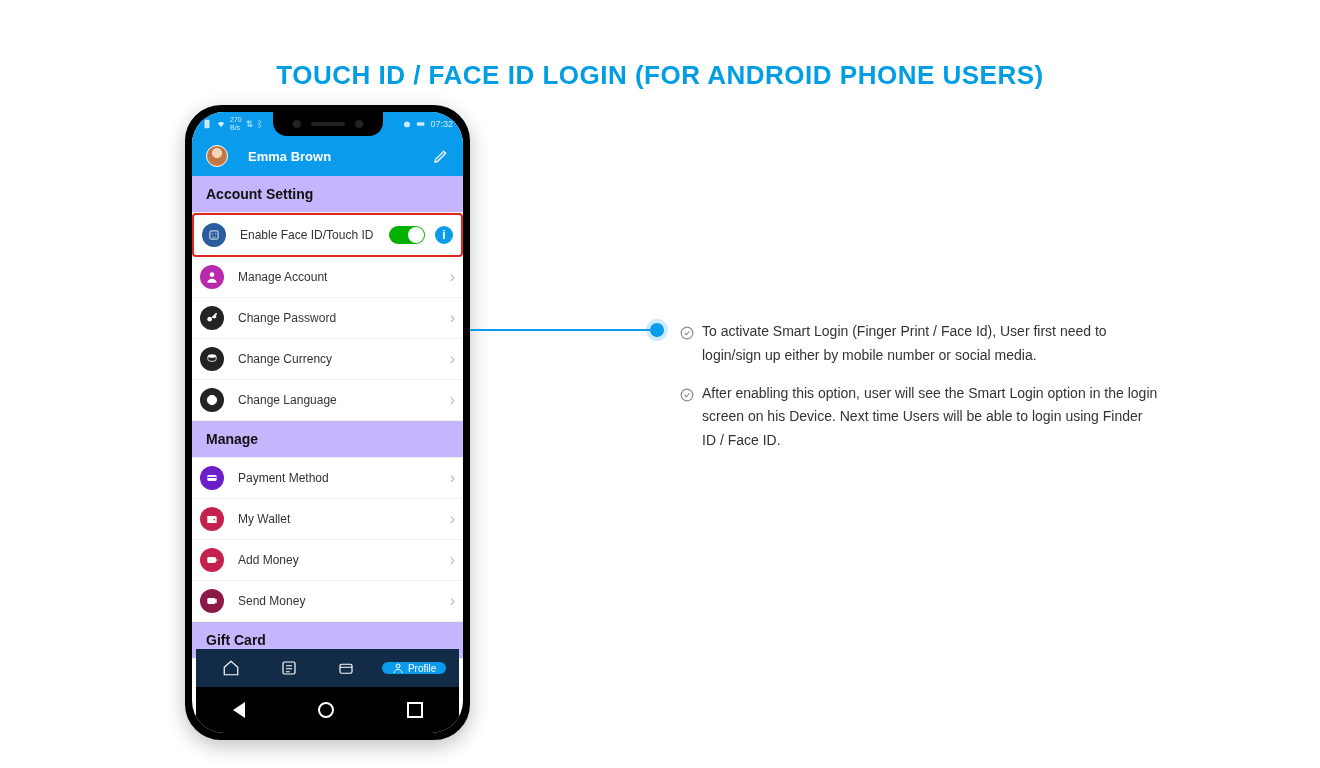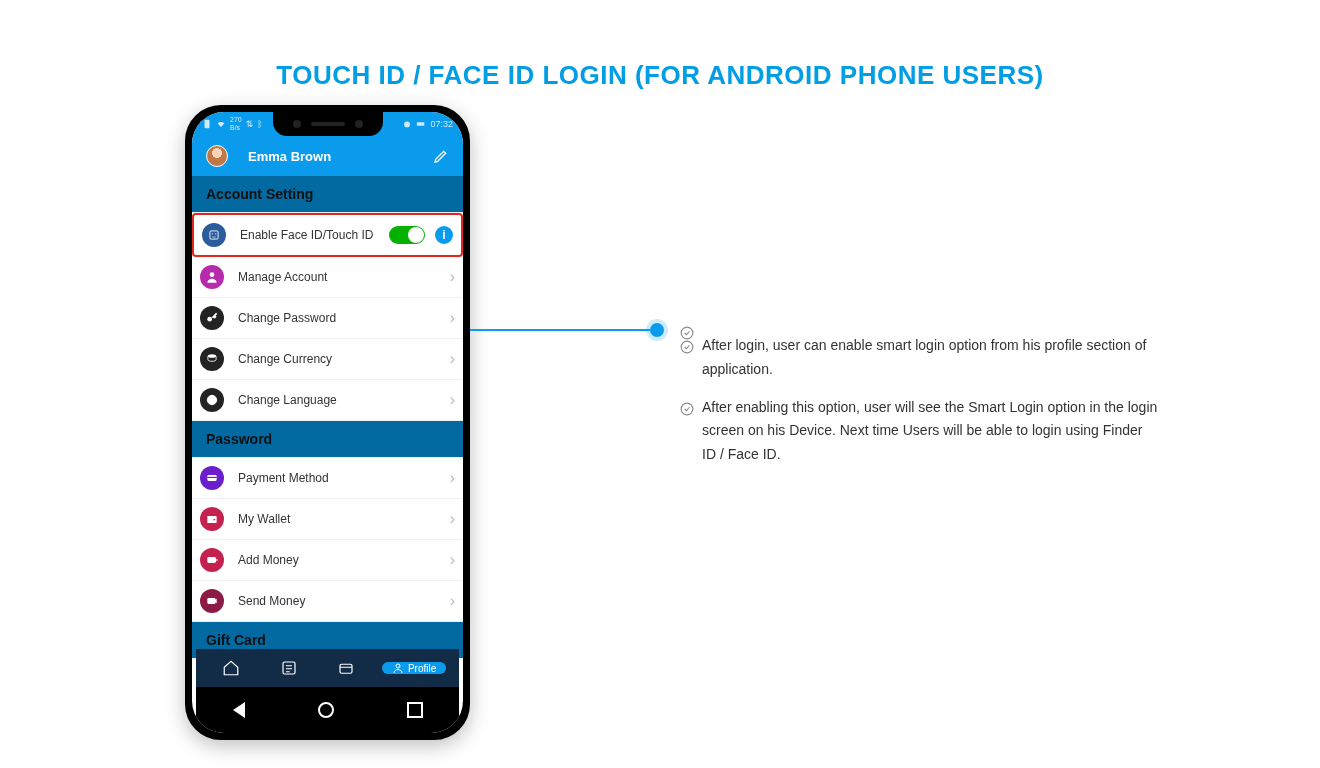--- a/index.html
+++ b/index.html
@@ -15,21 +15,21 @@
 
   .status-bar{height:24px;background:#0a9bec;color:#fff;font-size:9px;display:flex;justify-content:space-between;align-items:center;padding:0 10px;}
   .status-bar .left,.status-bar .right{display:flex;gap:4px;align-items:center;opacity:.8;}
   .status-bar svg{width:10px;height:10px;fill:#fff;}
 
   .app-header{height:40px;background:#0a9bec;display:flex;align-items:center;padding:0 14px;color:#fff;}
   .avatar{width:22px;height:22px;border-radius:50%;background:radial-gradient(circle at 50% 35%, #f7d3b8 30%, #c27844 31%);border:1px solid #fff;}
   .user-name{margin-left:20px;font-size:13px;font-weight:700;}
   .edit-icon{margin-left:auto;}
 
-  .section-hdr{background:#0369a1;padding:10px 14px;font-size:14px;font-weight:700;color:#111;border-bottom:1px solid #eee;}
+  .section-hdr{background:#c4b5fd;padding:10px 14px;font-size:14px;font-weight:700;color:#111;border-bottom:1px solid #eee;}
   .list{background:#fff;}
   .row{display:flex;align-items:center;padding:8px 8px;border-bottom:1px solid #f0f0f0;font-size:12px;color:#333;}
   .row .ico{width:24px;height:24px;border-radius:50%;display:flex;align-items:center;justify-content:center;margin-right:14px;flex-shrink:0;}
   .row .label{flex:1;}
   .chevron{color:#bbb;font-size:16px;}
   .highlight{border:2px solid #e3261e;border-radius:4px;}
 
   .toggle{width:36px;height:18px;background:#05b100;border-radius:9px;position:relative;margin-right:10px;}
   .toggle::after{content:"";position:absolute;right:1px;top:1px;width:16px;height:16px;background:#fff;border-radius:50%;}
   .info-circle{width:18px;height:18px;border-radius:50%;background:#0a9bec;color:#fff;font-size:12px;font-weight:bold;display:flex;align-items:center;justify-content:center;}
@@ -149,21 +149,21 @@
             <svg viewBox="0 0 24 24" fill="none" stroke="#fff" stroke-width="1.5">
               <circle cx="12" cy="12" r="8"></circle>
               <path d="M4 12h16M12 4c3 3 3 13 0 16M12 4c-3 3-3 13 0 16"></path>
             </svg>
           </div>
         <div class="label">Change Language</div>
         <span class="chevron">›</span>
       </div>
     </div>
 
-    <div class="section-hdr">Password</div>
+    <div class="section-hdr">Manage</div>
     <div class="list">
       <div class="row">
         <div class="ico" style="background:#6b1fca">
             <svg viewBox="0 0 24 24">
               <rect x="4" y="7" width="16" height="10" rx="2"></rect>
               <rect x="4" y="10" width="16" height="2" fill="#6b1fca"></rect>
             </svg>
           </div>
         <div class="label">Payment Method</div>
         <span class="chevron">›</span>
@@ -238,27 +238,21 @@
 </div>
 
 <div class="connector"></div>
 
 <div class="bullets">
   <div class="item">
     <span class="tick"><svg viewBox="0 0 24 24">
           <circle cx="12" cy="12" r="10"></circle>
           <path d="M8 12l3 3 5-6"></path>
         </svg></span>
-  </div>
-  <div class="item">
-    <span class="tick"><svg viewBox="0 0 24 24">
-          <circle cx="12" cy="12" r="10"></circle>
-          <path d="M8 12l3 3 5-6"></path>
-        </svg></span>
-    <span>After login, user can enable smart login option from his profile section of application.</span>
+    <span>To activate Smart Login (Finger Print / Face Id), User first need to login/sign up either by mobile number or social media.</span>
   </div>
   <div class="item">
     <span class="tick"><svg viewBox="0 0 24 24">
           <circle cx="12" cy="12" r="10"></circle>
           <path d="M8 12l3 3 5-6"></path>
         </svg></span>
     <span>After enabling this option, user will see the Smart Login option in the login screen on his Device. Next time Users will be able to login using Finder ID / Face ID.</span>
   </div>
 </div>
 

